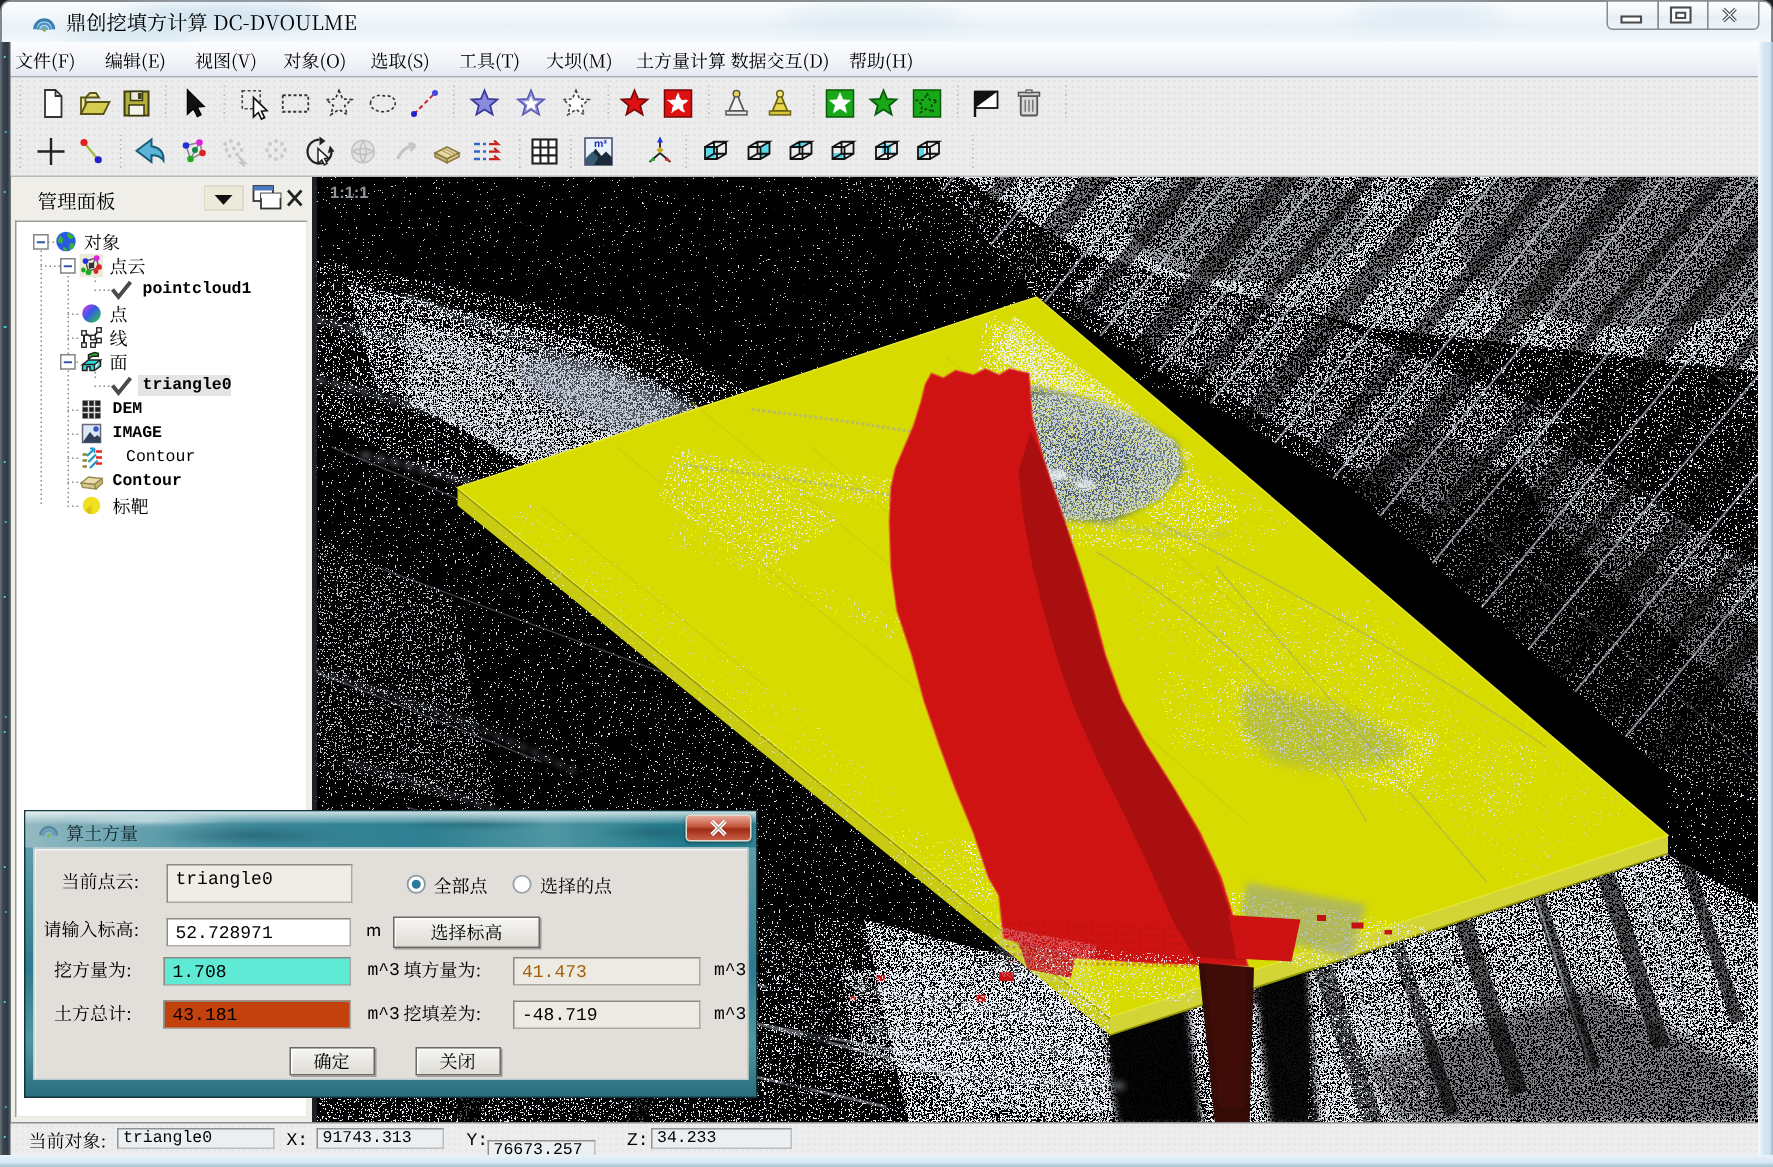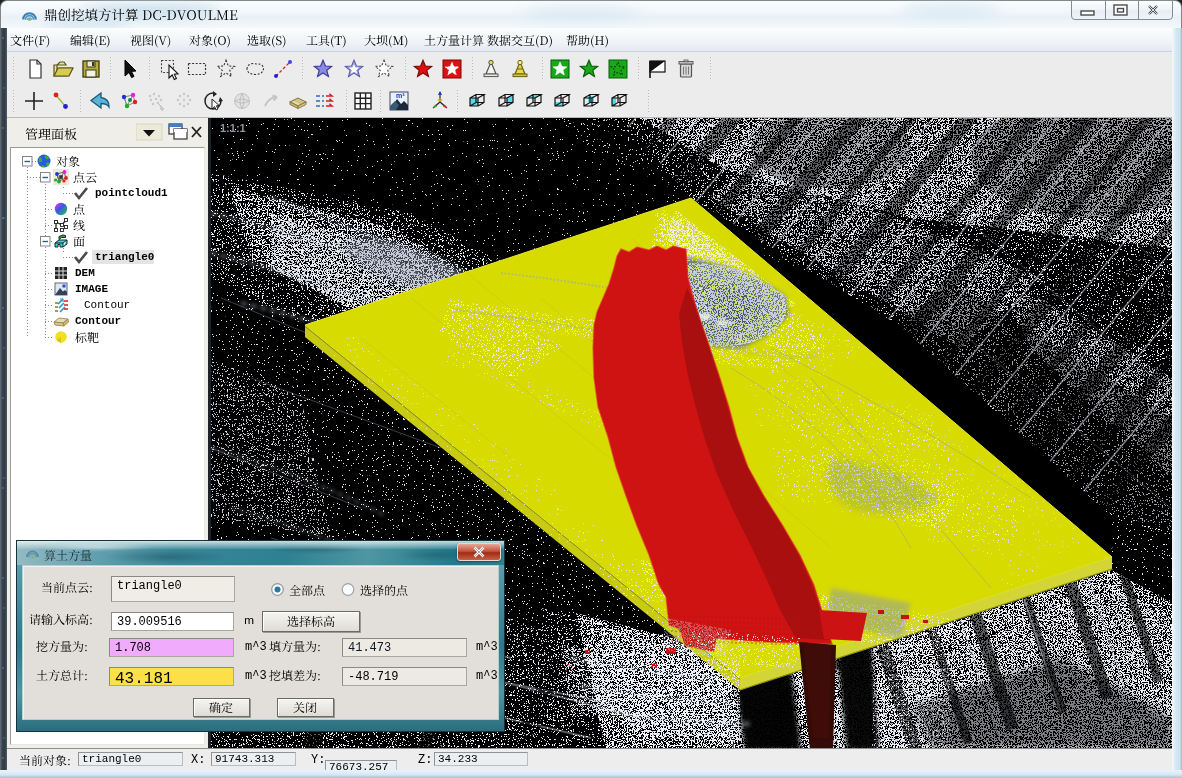--- a/index.html
+++ b/index.html
@@ -730,36 +730,36 @@
 <path d="M17.5 4.5 L26.5 13.5 M26.5 4.5 L17.5 13.5" stroke="#fff" stroke-width="2.6"></path>
 <path d="M17.5 4.5 L26.5 13.5 M26.5 4.5 L17.5 13.5" stroke="#3a0a00" stroke-width="0.7" opacity="0.5"></path>
 </svg>
 <svg style="position:absolute;left:41px;top:579px;overflow:visible" width="53" height="17" viewBox="0 -13 53 17">
       <path d="M10.5 -8.8 9.3 -9.3C8.8 -8.2 8.1 -6.9 7.6 -6.2L7.8 -6.0C8.5 -6.7 9.4 -7.7 10.0 -8.6C10.3 -8.6 10.4 -8.7 10.5 -8.8ZM1.8 -9.3 1.7 -9.2C2.4 -8.4 3.2 -7.2 3.5 -6.3C4.4 -5.6 5.0 -7.6 1.8 -9.3ZM6.8 -9.9 5.6 -10.0V-5.7H1.2L1.3 -5.3H9.3V-3.0H1.8L1.9 -2.7H9.3V-0.2H1.1L1.2 0.1H9.3V0.9H9.5C9.8 0.9 10.1 0.7 10.1 0.6V-5.2C10.4 -5.2 10.6 -5.3 10.7 -5.4L9.7 -6.2L9.2 -5.7H6.4V-9.6C6.7 -9.6 6.8 -9.7 6.8 -9.9Z M19.1 -6.4V-0.9H19.2C19.5 -0.9 19.8 -1.0 19.8 -1.1V-5.9C20.1 -6.0 20.2 -6.1 20.2 -6.3ZM21.6 -6.7V-0.2C21.6 -0.1 21.6 0.0 21.3 0.0C21.1 0.0 19.8 -0.1 19.8 -0.1V0.1C20.4 0.2 20.7 0.3 20.9 0.4C21.0 0.5 21.1 0.7 21.1 0.9C22.3 0.8 22.4 0.4 22.4 -0.2V-6.2C22.7 -6.3 22.8 -6.4 22.8 -6.5ZM15.0 -10.0 14.8 -9.9C15.4 -9.4 16.0 -8.6 16.1 -7.9C16.2 -7.9 16.3 -7.8 16.4 -7.8H12.5L12.6 -7.5H23.2C23.4 -7.5 23.5 -7.5 23.5 -7.6C23.1 -8.0 22.4 -8.6 22.4 -8.6L21.8 -7.8H19.2C19.8 -8.3 20.4 -9.0 20.8 -9.5C21.1 -9.5 21.2 -9.6 21.3 -9.7L20.0 -10.1C19.7 -9.4 19.3 -8.5 18.9 -7.8H16.5C17.1 -7.8 17.3 -9.3 15.0 -10.0ZM16.7 -5.9V-4.4H14.3V-5.9ZM13.6 -6.2V0.9H13.7C14.1 0.9 14.3 0.7 14.3 0.6V-2.2H16.7V-0.2C16.7 -0.1 16.6 0.0 16.4 0.0C16.2 0.0 15.4 -0.0 15.4 -0.0V0.1C15.8 0.2 16.0 0.3 16.1 0.4C16.3 0.5 16.3 0.7 16.3 0.9C17.3 0.8 17.4 0.5 17.4 -0.1V-5.7C17.7 -5.8 17.9 -5.9 18.0 -6.0L16.9 -6.7L16.5 -6.2H14.4L13.6 -6.6ZM16.7 -4.1V-2.5H14.3V-4.1Z M26.2 -1.9C26.2 -0.9 25.5 -0.2 24.9 0.1C24.6 0.2 24.4 0.4 24.6 0.7C24.7 1.0 25.1 1.0 25.5 0.8C26.1 0.5 26.8 -0.4 26.4 -1.9ZM28.3 -1.9 28.2 -1.8C28.4 -1.2 28.5 -0.2 28.5 0.6C29.1 1.4 30.1 -0.3 28.3 -1.9ZM30.5 -1.9 30.3 -1.9C30.8 -1.2 31.4 -0.2 31.5 0.6C32.3 1.3 33.0 -0.5 30.5 -1.9ZM32.9 -2.0 32.7 -1.9C33.5 -1.2 34.5 -0.1 34.7 0.8C35.7 1.4 36.2 -0.7 32.9 -2.0ZM26.3 -6.2V-2.2H26.4C26.8 -2.2 27.1 -2.4 27.1 -2.5V-3.0H32.9V-2.3H33.0C33.3 -2.3 33.7 -2.5 33.7 -2.6V-5.7C33.9 -5.7 34.1 -5.8 34.2 -5.9L33.2 -6.6L32.8 -6.2H30.2V-7.9H34.6C34.8 -7.9 34.9 -7.9 35.0 -8.1C34.5 -8.4 33.9 -9.0 33.9 -9.0L33.3 -8.2H30.2V-9.6C30.6 -9.7 30.7 -9.8 30.7 -10.0L29.4 -10.1V-6.2H27.2L26.3 -6.6ZM27.1 -3.3V-5.8H32.9V-3.3Z M45.2 -9.6 44.5 -8.9H37.8L37.9 -8.5H46.0C46.1 -8.5 46.3 -8.6 46.3 -8.7C45.9 -9.1 45.2 -9.6 45.2 -9.6ZM43.5 -3.7 43.4 -3.6C44.1 -2.8 44.9 -1.8 45.5 -0.9C42.6 -0.7 39.9 -0.5 38.4 -0.4C39.8 -1.6 41.4 -3.3 42.2 -4.5C42.4 -4.5 42.6 -4.6 42.6 -4.7L41.6 -5.3H47.2C47.4 -5.3 47.5 -5.3 47.6 -5.5C47.1 -5.9 46.4 -6.4 46.4 -6.4L45.8 -5.6H36.5L36.6 -5.3H41.4C40.8 -3.9 39.2 -1.6 38.0 -0.6C37.9 -0.5 37.6 -0.5 37.6 -0.5L38.0 0.6C38.1 0.6 38.2 0.5 38.3 0.4C41.3 0.0 43.8 -0.3 45.6 -0.6C45.9 -0.1 46.1 0.3 46.2 0.7C47.3 1.5 47.9 -1.0 43.5 -3.7Z M50.0 0.2C50.4 0.2 50.7 -0.2 50.7 -0.6C50.7 -1.0 50.4 -1.3 50.0 -1.3C49.5 -1.3 49.2 -1.0 49.2 -0.6C49.2 -0.2 49.5 0.2 50.0 0.2ZM50.0 -4.6C50.4 -4.6 50.7 -4.9 50.7 -5.3C50.7 -5.7 50.4 -6.0 50.0 -6.0C49.5 -6.0 49.2 -5.7 49.2 -5.3C49.2 -4.9 49.5 -4.6 50.0 -4.6Z" fill="#000"></path>
     </svg>
 <div class="abs" style="left:111px;top:576px;width:124px;height:26px;background:#efede6;border:1px solid #a8a8a0;border-top-color:#8a8a82;border-left-color:#8a8a82;font-family:'Liberation Mono',monospace;font-size:12px;color:#000;padding:2px 0 0 5px">triangle0</div>
 <svg style="position:absolute;left:29px;top:611px;overflow:visible" width="65" height="17" viewBox="0 -13 65 17">
       <path d="M1.5 -10.0 1.4 -9.9C1.9 -9.4 2.4 -8.6 2.6 -7.9C3.4 -7.4 4.0 -9.0 1.5 -10.0ZM2.9 -6.4C3.1 -6.4 3.3 -6.5 3.3 -6.6L2.5 -7.2L2.1 -6.8H0.4L0.6 -6.5H2.1V-1.2C2.1 -1.0 2.1 -0.9 1.7 -0.7L2.2 0.3C2.3 0.2 2.5 0.1 2.6 -0.2C3.4 -1.0 4.1 -1.8 4.5 -2.2L4.4 -2.3L2.9 -1.3ZM5.7 -1.8V-2.9H9.5V-1.8ZM5.7 0.6V-1.5H9.5V-0.3C9.5 -0.1 9.5 -0.1 9.3 -0.1C9.0 -0.1 8.0 -0.1 8.0 -0.1V0.0C8.5 0.1 8.7 0.2 8.9 0.3C9.0 0.5 9.1 0.7 9.1 0.9C10.2 0.8 10.3 0.4 10.3 -0.2V-4.1C10.5 -4.2 10.7 -4.3 10.8 -4.4L9.8 -5.1L9.4 -4.6H5.7L4.9 -5.0V0.9H5.0C5.4 0.9 5.7 0.7 5.7 0.6ZM9.5 -4.3V-3.2H5.7V-4.3ZM10.2 -9.3 9.7 -8.6H7.8V-9.6C8.1 -9.7 8.2 -9.8 8.2 -9.9L7.1 -10.1V-8.6H4.2L4.2 -8.3H7.1V-7.3H4.7L4.8 -6.9H7.1V-5.8H3.9L4.0 -5.4H11.2C11.4 -5.4 11.5 -5.5 11.5 -5.6C11.1 -6.0 10.5 -6.5 10.5 -6.5L9.9 -5.8H7.8V-6.9H10.5C10.7 -6.9 10.8 -7.0 10.8 -7.1C10.5 -7.4 9.9 -7.9 9.9 -7.9L9.3 -7.3H7.8V-8.3H11.0C11.1 -8.3 11.2 -8.3 11.3 -8.5C10.9 -8.8 10.2 -9.3 10.2 -9.3Z M23.2 -5.6 22.1 -5.7V-0.1C22.1 0.0 22.0 0.1 21.8 0.1C21.6 0.1 20.6 0.0 20.6 0.0V0.2C21.0 0.2 21.3 0.3 21.5 0.5C21.6 0.6 21.7 0.8 21.7 1.0C22.7 0.9 22.8 0.5 22.8 -0.1V-5.3C23.1 -5.3 23.2 -5.4 23.2 -5.6ZM20.6 -7.4 20.1 -6.8H17.9L18.0 -6.4H21.2C21.3 -6.4 21.4 -6.5 21.5 -6.6C21.1 -7.0 20.6 -7.4 20.6 -7.4ZM21.5 -5.2 20.5 -5.3V-0.9H20.6C20.8 -0.9 21.1 -1.0 21.1 -1.1V-4.9C21.4 -4.9 21.5 -5.0 21.5 -5.2ZM15.2 -9.7 14.1 -10.0C14.0 -9.5 13.8 -8.7 13.6 -7.9H12.5L12.6 -7.6H13.5C13.3 -6.6 13.0 -5.6 12.8 -4.9C12.6 -4.8 12.4 -4.8 12.3 -4.7L13.1 -4.0L13.5 -4.4H14.3V-2.3C13.5 -2.1 12.9 -1.9 12.5 -1.8L13.1 -0.8C13.2 -0.9 13.3 -1.0 13.3 -1.1L14.3 -1.6V1.0H14.4C14.8 1.0 15.1 0.8 15.1 0.7V-2.0C15.6 -2.3 16.1 -2.5 16.5 -2.7L16.5 -2.9L15.1 -2.5V-4.4H16.3C16.5 -4.4 16.6 -4.5 16.6 -4.6C16.3 -4.9 15.8 -5.3 15.8 -5.3L15.3 -4.8H15.1V-6.4C15.3 -6.4 15.4 -6.5 15.5 -6.7L14.4 -6.8V-4.8H13.5C13.8 -5.6 14.0 -6.6 14.3 -7.6H16.6C16.8 -7.6 16.9 -7.6 16.9 -7.8C16.5 -8.1 15.9 -8.5 15.9 -8.5L15.4 -7.9H14.4C14.5 -8.5 14.6 -9.0 14.7 -9.5C15.0 -9.4 15.1 -9.5 15.2 -9.7ZM20.4 -9.6 19.3 -10.2C18.5 -8.4 17.1 -6.9 15.9 -6.0L16.1 -5.8C17.4 -6.5 18.8 -7.7 19.8 -9.2C20.5 -7.9 21.7 -6.7 23.0 -6.1C23.1 -6.3 23.3 -6.5 23.6 -6.6L23.6 -6.8C22.3 -7.3 20.7 -8.3 20.0 -9.4C20.2 -9.4 20.3 -9.5 20.4 -9.6ZM17.4 -2.1V-3.4H19.0V-2.1ZM17.4 0.7V-1.7H19.0V-0.2C19.0 -0.1 19.0 -0.0 18.8 -0.0C18.6 -0.0 18.0 -0.1 18.0 -0.1V0.1C18.3 0.2 18.5 0.3 18.6 0.4C18.7 0.5 18.8 0.7 18.8 0.9C19.6 0.8 19.7 0.4 19.7 -0.1V-4.9C19.9 -5.0 20.1 -5.1 20.1 -5.1L19.2 -5.8L18.9 -5.4H17.5L16.8 -5.7V0.9H16.9C17.2 0.9 17.4 0.8 17.4 0.7ZM17.4 -3.8V-5.0H19.0V-3.8Z M29.6 -8.4 29.7 -8.1C29.0 -4.2 27.0 -1.1 24.4 0.8L24.6 1.0C27.3 -0.7 29.2 -3.3 30.1 -6.1C30.9 -3.0 32.5 -0.4 34.7 0.9C34.8 0.6 35.2 0.3 35.7 0.3L35.7 0.1C32.7 -1.3 30.7 -4.6 30.1 -8.4C30.0 -9.0 29.1 -9.6 28.1 -10.1C28.0 -9.9 27.8 -9.5 27.7 -9.4C28.5 -9.1 29.6 -8.7 29.6 -8.4Z M42.6 -4.2 41.5 -4.6C41.2 -3.3 40.6 -1.5 39.7 -0.3L39.9 -0.1C41.0 -1.2 41.8 -2.8 42.2 -4.0C42.5 -4.0 42.6 -4.1 42.6 -4.2ZM45.1 -4.5 44.9 -4.4C45.7 -3.3 46.6 -1.7 46.8 -0.4C47.7 0.4 48.3 -1.9 45.1 -4.5ZM45.9 -9.6 45.3 -8.9H41.0L41.1 -8.6H46.5C46.7 -8.6 46.8 -8.6 46.8 -8.7C46.5 -9.1 45.9 -9.6 45.9 -9.6ZM46.5 -6.8 45.9 -6.1H40.3L40.4 -5.7H43.4V-0.3C43.4 -0.1 43.3 -0.0 43.1 -0.0C42.9 -0.0 41.7 -0.1 41.7 -0.1V0.0C42.2 0.1 42.5 0.2 42.7 0.3C42.8 0.5 42.9 0.7 42.9 0.9C44.0 0.8 44.1 0.3 44.1 -0.3V-5.7H47.2C47.4 -5.7 47.5 -5.8 47.5 -5.9C47.1 -6.3 46.5 -6.8 46.5 -6.8ZM39.9 -8.0 39.4 -7.3H39.0V-9.6C39.3 -9.6 39.4 -9.7 39.4 -9.9L38.2 -10.1V-7.3H36.5L36.6 -6.9H38.0C37.7 -5.1 37.2 -3.2 36.3 -1.8L36.5 -1.6C37.2 -2.5 37.8 -3.5 38.2 -4.7V0.9H38.4C38.7 0.9 39.0 0.7 39.0 0.6V-5.5C39.4 -5.0 39.7 -4.3 39.8 -3.7C40.6 -3.1 41.3 -4.7 39.0 -5.8V-6.9H40.6C40.8 -6.9 40.9 -7.0 40.9 -7.1C40.5 -7.5 39.9 -8.0 39.9 -8.0Z M58.3 -9.4 57.7 -8.6H54.5C54.9 -8.9 54.7 -9.9 52.8 -10.2L52.7 -10.1C53.2 -9.8 53.8 -9.1 54.0 -8.6H48.7L48.8 -8.3H59.1C59.3 -8.3 59.4 -8.3 59.4 -8.5C59.0 -8.9 58.3 -9.4 58.3 -9.4ZM55.4 -1.2H52.6V-2.6H55.4ZM52.6 -0.4V-0.8H55.4V-0.3H55.5C55.8 -0.3 56.1 -0.5 56.1 -0.5V-2.5C56.4 -2.5 56.5 -2.6 56.6 -2.7L55.7 -3.4L55.3 -3.0H52.7L51.9 -3.3V-0.1H52.0C52.3 -0.1 52.6 -0.3 52.6 -0.4ZM56.1 -5.6H52.0V-7.0H56.1ZM52.0 -4.9V-5.2H56.1V-4.8H56.2C56.5 -4.8 56.9 -4.9 56.9 -5.0V-6.9C57.1 -6.9 57.3 -7.0 57.4 -7.1L56.4 -7.8L56.0 -7.3H52.1L51.2 -7.7V-4.7H51.4C51.7 -4.7 52.0 -4.9 52.0 -4.9ZM50.3 0.7V-3.9H57.9V-0.2C57.9 -0.0 57.9 0.0 57.7 0.0C57.4 0.0 56.3 -0.0 56.3 -0.0V0.1C56.8 0.2 57.1 0.3 57.3 0.4C57.4 0.5 57.5 0.7 57.5 1.0C58.6 0.9 58.7 0.5 58.7 -0.1V-3.8C59.0 -3.8 59.2 -3.9 59.2 -4.0L58.2 -4.8L57.8 -4.3H50.4L49.5 -4.7V0.9H49.6C50.0 0.9 50.3 0.8 50.3 0.7Z M62.0 0.2C62.4 0.2 62.7 -0.2 62.7 -0.6C62.7 -1.0 62.4 -1.3 62.0 -1.3C61.5 -1.3 61.2 -1.0 61.2 -0.6C61.2 -0.2 61.5 0.2 62.0 0.2ZM62.0 -4.6C62.4 -4.6 62.7 -4.9 62.7 -5.3C62.7 -5.7 62.4 -6.0 62.0 -6.0C61.5 -6.0 61.2 -5.7 61.2 -5.3C61.2 -4.9 61.5 -4.6 62.0 -4.6Z" fill="#000"></path>
     </svg>
-<div class="abs" style="left:111px;top:612px;width:123px;height:19px;background:#fff;border:1px solid #a8a8a0;border-top-color:#8a8a82;border-left-color:#8a8a82;font-family:'Liberation Mono',monospace;font-size:12px;color:#000;padding:2px 0 0 5px">39.009516</div>
+<div class="abs" style="left:111px;top:612px;width:123px;height:19px;background:#fff;border:1px solid #a8a8a0;border-top-color:#8a8a82;border-left-color:#8a8a82;font-family:'Liberation Mono',monospace;font-size:12px;color:#000;padding:2px 0 0 5px">52.728971</div>
 <svg style="position:absolute;left:244px;top:612px;overflow:visible" width="12" height="15" viewBox="0 -12 12 15">
       <path d="M1.0 0.0H2.0V-4.3C2.6 -4.9 3.1 -5.2 3.5 -5.2C4.3 -5.2 4.6 -4.8 4.6 -3.7V0.0H5.6V-4.3C6.2 -4.9 6.7 -5.2 7.1 -5.2C7.9 -5.2 8.2 -4.8 8.2 -3.7V0.0H9.3V-3.8C9.3 -5.3 8.7 -6.1 7.4 -6.1C6.7 -6.1 6.1 -5.7 5.5 -5.0C5.2 -5.7 4.7 -6.1 3.8 -6.1C3.1 -6.1 2.5 -5.7 2.0 -5.1H1.9L1.8 -6.0H1.0Z" fill="#000"></path>
     </svg>
 <svg style="position:absolute;left:36px;top:638px;overflow:visible" width="53" height="17" viewBox="0 -13 53 17">
       <path d="M7.1 -6.6C7.4 -6.6 7.5 -6.7 7.6 -6.8L6.6 -7.4C6.2 -6.7 5.1 -5.2 4.4 -4.6L4.5 -4.4C5.4 -5.0 6.5 -6.0 7.1 -6.6ZM8.6 -7.2 8.4 -7.1C9.2 -6.5 10.1 -5.5 10.4 -4.7C11.2 -4.2 11.6 -6.0 8.6 -7.2ZM6.9 -10.1 6.8 -10.0C7.2 -9.6 7.6 -8.9 7.7 -8.3C8.5 -7.7 9.2 -9.3 6.9 -10.1ZM3.6 -8.0 3.1 -7.3H2.9V-9.6C3.2 -9.6 3.3 -9.7 3.4 -9.9L2.2 -10.1V-7.3H0.5L0.6 -7.0H2.2V-4.5C1.4 -4.2 0.7 -4.0 0.3 -3.9L0.8 -2.9C0.9 -3.0 1.0 -3.1 1.0 -3.2L2.2 -3.9V-0.3C2.2 -0.1 2.1 -0.0 1.9 -0.0C1.7 -0.0 0.7 -0.1 0.7 -0.1V0.1C1.1 0.1 1.4 0.2 1.6 0.4C1.7 0.5 1.8 0.7 1.8 0.9C2.8 0.8 2.9 0.4 2.9 -0.2V-4.3L4.5 -5.2L4.4 -5.4L2.9 -4.8V-7.0H4.2C4.3 -7.0 4.5 -7.0 4.5 -7.2C4.2 -7.5 3.6 -8.0 3.6 -8.0ZM9.0 -4.5H5.0L5.1 -4.1H8.7C6.4 -2.2 4.6 -1.3 4.7 -0.4C4.8 0.4 5.4 0.7 6.8 0.7H9.3C10.7 0.7 11.5 0.5 11.5 0.1C11.5 -0.1 11.4 -0.1 11.1 -0.2L11.1 -1.6H10.9C10.8 -1.0 10.7 -0.5 10.5 -0.3C10.4 -0.1 10.3 -0.1 9.3 -0.1H6.9C6.0 -0.1 5.6 -0.2 5.5 -0.5C5.5 -1.0 6.9 -2.0 9.8 -4.0C10.1 -4.0 10.2 -4.0 10.3 -4.1L9.4 -4.9ZM5.2 -8.7 5.1 -8.7C5.1 -7.9 4.8 -7.4 4.6 -7.2C4.0 -6.7 4.5 -6.0 5.1 -6.4C5.4 -6.7 5.5 -7.2 5.4 -7.8H10.3L10.0 -6.6L10.2 -6.6C10.5 -6.8 10.9 -7.3 11.2 -7.6C11.4 -7.6 11.6 -7.7 11.7 -7.7L10.8 -8.6L10.3 -8.1H5.4C5.3 -8.3 5.3 -8.5 5.2 -8.7Z M16.9 -10.2 16.8 -10.1C17.4 -9.6 18.1 -8.7 18.2 -8.0C19.1 -7.4 19.7 -9.3 16.9 -10.2ZM22.4 -8.4 21.8 -7.6H12.5L12.6 -7.3H16.2C16.1 -3.8 15.5 -1.2 12.8 0.9L12.9 1.0C15.5 -0.4 16.5 -2.4 16.9 -4.9H20.7C20.6 -2.4 20.3 -0.6 19.9 -0.2C19.8 -0.1 19.7 -0.1 19.4 -0.1C19.2 -0.1 18.2 -0.2 17.6 -0.2L17.6 0.0C18.1 0.1 18.7 0.2 18.9 0.3C19.0 0.5 19.1 0.7 19.1 0.9C19.7 0.9 20.1 0.8 20.5 0.5C21.0 -0.1 21.4 -2.1 21.5 -4.8C21.7 -4.8 21.9 -4.9 22.0 -5.0L21.1 -5.8L20.6 -5.3H17.0C17.1 -5.9 17.1 -6.6 17.2 -7.3H23.2C23.3 -7.3 23.4 -7.3 23.5 -7.5C23.1 -7.9 22.4 -8.4 22.4 -8.4Z M24.6 -5.9 24.7 -5.5H35.1C35.2 -5.5 35.3 -5.6 35.4 -5.7C35.0 -6.1 34.4 -6.6 34.4 -6.6L33.8 -5.9ZM32.6 -7.9V-7.0H27.4V-7.9ZM32.6 -8.2H27.4V-9.0H32.6ZM26.6 -9.4V-6.1H26.7C27.0 -6.1 27.4 -6.3 27.4 -6.4V-6.7H32.6V-6.2H32.7C32.9 -6.2 33.3 -6.4 33.3 -6.5V-8.9C33.6 -9.0 33.8 -9.0 33.9 -9.1L32.9 -9.9L32.4 -9.4H27.4L26.6 -9.8ZM32.7 -3.2V-2.3H30.3V-3.2ZM32.7 -3.5H30.3V-4.4H32.7ZM27.3 -3.2H29.6V-2.3H27.3ZM27.3 -3.5V-4.4H29.6V-3.5ZM25.5 -1.0 25.6 -0.7H29.6V0.3H24.6L24.7 0.7H35.1C35.3 0.7 35.4 0.6 35.4 0.5C35.0 0.1 34.4 -0.4 34.4 -0.4L33.8 0.3H30.3V-0.7H34.3C34.5 -0.7 34.6 -0.7 34.6 -0.9C34.3 -1.2 33.7 -1.7 33.7 -1.7L33.1 -1.0H30.3V-1.9H32.7V-1.6H32.9C33.1 -1.6 33.5 -1.7 33.5 -1.8V-4.2C33.8 -4.3 34.0 -4.4 34.0 -4.5L33.0 -5.3L32.6 -4.8H27.3L26.5 -5.1V-1.3H26.6C26.9 -1.3 27.3 -1.5 27.3 -1.6V-1.9H29.6V-1.0Z M42.6 -5.0 42.4 -4.9C43.0 -4.3 43.6 -3.2 43.7 -2.3C44.6 -1.6 45.3 -3.6 42.6 -5.0ZM38.2 -9.6 38.1 -9.5C38.6 -9.0 39.3 -8.1 39.4 -7.4C40.3 -6.7 41.0 -8.6 38.2 -9.6ZM42.5 -9.6C42.8 -9.6 42.9 -9.7 42.9 -9.9L41.6 -10.0C41.6 -9.0 41.6 -7.8 41.5 -6.8H36.8L36.9 -6.4H41.4C41.1 -3.9 40.0 -1.4 36.5 0.7L36.7 0.9C40.7 -1.1 41.9 -3.8 42.3 -6.4H46.1C45.9 -3.5 45.6 -0.7 45.1 -0.3C45.0 -0.1 44.9 -0.1 44.6 -0.1C44.3 -0.1 43.1 -0.2 42.4 -0.3L42.4 -0.1C43.0 0.0 43.7 0.2 44.0 0.3C44.2 0.5 44.2 0.7 44.2 0.9C44.9 0.9 45.4 0.7 45.8 0.3C46.4 -0.3 46.7 -3.1 46.8 -6.3C47.1 -6.3 47.3 -6.4 47.4 -6.5L46.4 -7.3L45.9 -6.8H42.3C42.5 -7.7 42.5 -8.7 42.5 -9.6Z M50.0 0.2C50.4 0.2 50.7 -0.2 50.7 -0.6C50.7 -1.0 50.4 -1.3 50.0 -1.3C49.5 -1.3 49.2 -1.0 49.2 -0.6C49.2 -0.2 49.5 0.2 50.0 0.2ZM50.0 -4.6C50.4 -4.6 50.7 -4.9 50.7 -5.3C50.7 -5.7 50.4 -6.0 50.0 -6.0C49.5 -6.0 49.2 -5.7 49.2 -5.3C49.2 -4.9 49.5 -4.6 50.0 -4.6Z" fill="#000"></path>
     </svg>
-<div class="abs" style="left:109px;top:638px;width:125px;height:19px;background:#f0abfc;border:1px solid #a8a8a0;border-top-color:#8a8a82;border-left-color:#8a8a82;font-family:'Liberation Mono',monospace;font-size:12px;color:#000;padding:2px 0 0 5px">1.708</div>
+<div class="abs" style="left:109px;top:638px;width:125px;height:19px;background:#5eead4;border:1px solid #a8a8a0;border-top-color:#8a8a82;border-left-color:#8a8a82;font-family:'Liberation Mono',monospace;font-size:12px;color:#000;padding:2px 0 0 5px">1.708</div>
 <svg style="position:absolute;left:269px;top:638px;overflow:visible" width="53" height="17" viewBox="0 -13 53 17">
       <path d="M7.1 -0.8 6.0 -1.4C5.4 -0.8 4.0 0.2 2.9 0.8L2.9 1.0C4.3 0.6 5.7 -0.1 6.6 -0.7C6.9 -0.7 7.0 -0.7 7.1 -0.8ZM8.4 -1.3 8.3 -1.1C9.5 -0.5 10.3 0.2 10.7 0.8C11.5 1.5 12.8 -0.2 8.4 -1.3ZM10.6 -9.4 10.0 -8.7H8.0L8.1 -9.6C8.4 -9.6 8.5 -9.8 8.6 -9.9L7.4 -10.1L7.3 -8.7H4.0L4.1 -8.4H7.2L7.2 -7.4H6.0L5.1 -7.8V-2.0H3.3L3.4 -1.6H11.3C11.5 -1.6 11.6 -1.7 11.6 -1.8C11.3 -2.1 10.7 -2.6 10.7 -2.6L10.3 -2.0V-6.9C10.6 -6.9 10.8 -7.0 10.8 -7.1L9.8 -7.9L9.4 -7.4H7.8L8.0 -8.4H11.3C11.4 -8.4 11.6 -8.4 11.6 -8.6C11.2 -8.9 10.6 -9.4 10.6 -9.4ZM5.8 -2.0V-3.0H9.5V-2.0ZM5.8 -3.3V-4.3H9.5V-3.3ZM5.8 -4.7V-5.6H9.5V-4.7ZM5.8 -6.0V-7.0H9.5V-6.0ZM3.7 -7.3 3.2 -6.6H2.8V-9.3C3.1 -9.4 3.2 -9.5 3.2 -9.6L2.0 -9.8V-6.6H0.5L0.6 -6.3H2.0V-2.3C1.3 -2.1 0.8 -1.9 0.5 -1.8L1.0 -0.8C1.2 -0.9 1.2 -1.0 1.3 -1.2C2.8 -1.9 3.9 -2.6 4.7 -3.0L4.6 -3.2L2.8 -2.6V-6.3H4.3C4.5 -6.3 4.6 -6.4 4.6 -6.5C4.3 -6.8 3.7 -7.3 3.7 -7.3Z M16.9 -10.2 16.8 -10.1C17.4 -9.6 18.1 -8.7 18.2 -8.0C19.1 -7.4 19.7 -9.3 16.9 -10.2ZM22.4 -8.4 21.8 -7.6H12.5L12.6 -7.3H16.2C16.1 -3.8 15.5 -1.2 12.8 0.9L12.9 1.0C15.5 -0.4 16.5 -2.4 16.9 -4.9H20.7C20.6 -2.4 20.3 -0.6 19.9 -0.2C19.8 -0.1 19.7 -0.1 19.4 -0.1C19.2 -0.1 18.2 -0.2 17.6 -0.2L17.6 0.0C18.1 0.1 18.7 0.2 18.9 0.3C19.0 0.5 19.1 0.7 19.1 0.9C19.7 0.9 20.1 0.8 20.5 0.5C21.0 -0.1 21.4 -2.1 21.5 -4.8C21.7 -4.8 21.9 -4.9 22.0 -5.0L21.1 -5.8L20.6 -5.3H17.0C17.1 -5.9 17.1 -6.6 17.2 -7.3H23.2C23.3 -7.3 23.4 -7.3 23.5 -7.5C23.1 -7.9 22.4 -8.4 22.4 -8.4Z M24.6 -5.9 24.7 -5.5H35.1C35.2 -5.5 35.3 -5.6 35.4 -5.7C35.0 -6.1 34.4 -6.6 34.4 -6.6L33.8 -5.9ZM32.6 -7.9V-7.0H27.4V-7.9ZM32.6 -8.2H27.4V-9.0H32.6ZM26.6 -9.4V-6.1H26.7C27.0 -6.1 27.4 -6.3 27.4 -6.4V-6.7H32.6V-6.2H32.7C32.9 -6.2 33.3 -6.4 33.3 -6.5V-8.9C33.6 -9.0 33.8 -9.0 33.9 -9.1L32.9 -9.9L32.4 -9.4H27.4L26.6 -9.8ZM32.7 -3.2V-2.3H30.3V-3.2ZM32.7 -3.5H30.3V-4.4H32.7ZM27.3 -3.2H29.6V-2.3H27.3ZM27.3 -3.5V-4.4H29.6V-3.5ZM25.5 -1.0 25.6 -0.7H29.6V0.3H24.6L24.7 0.7H35.1C35.3 0.7 35.4 0.6 35.4 0.5C35.0 0.1 34.4 -0.4 34.4 -0.4L33.8 0.3H30.3V-0.7H34.3C34.5 -0.7 34.6 -0.7 34.6 -0.9C34.3 -1.2 33.7 -1.7 33.7 -1.7L33.1 -1.0H30.3V-1.9H32.7V-1.6H32.9C33.1 -1.6 33.5 -1.7 33.5 -1.8V-4.2C33.8 -4.3 34.0 -4.4 34.0 -4.5L33.0 -5.3L32.6 -4.8H27.3L26.5 -5.1V-1.3H26.6C26.9 -1.3 27.3 -1.5 27.3 -1.6V-1.9H29.6V-1.0Z M42.6 -5.0 42.4 -4.9C43.0 -4.3 43.6 -3.2 43.7 -2.3C44.6 -1.6 45.3 -3.6 42.6 -5.0ZM38.2 -9.6 38.1 -9.5C38.6 -9.0 39.3 -8.1 39.4 -7.4C40.3 -6.7 41.0 -8.6 38.2 -9.6ZM42.5 -9.6C42.8 -9.6 42.9 -9.7 42.9 -9.9L41.6 -10.0C41.6 -9.0 41.6 -7.8 41.5 -6.8H36.8L36.9 -6.4H41.4C41.1 -3.9 40.0 -1.4 36.5 0.7L36.7 0.9C40.7 -1.1 41.9 -3.8 42.3 -6.4H46.1C45.9 -3.5 45.6 -0.7 45.1 -0.3C45.0 -0.1 44.9 -0.1 44.6 -0.1C44.3 -0.1 43.1 -0.2 42.4 -0.3L42.4 -0.1C43.0 0.0 43.7 0.2 44.0 0.3C44.2 0.5 44.2 0.7 44.2 0.9C44.9 0.9 45.4 0.7 45.8 0.3C46.4 -0.3 46.7 -3.1 46.8 -6.3C47.1 -6.3 47.3 -6.4 47.4 -6.5L46.4 -7.3L45.9 -6.8H42.3C42.5 -7.7 42.5 -8.7 42.5 -9.6Z M50.0 0.2C50.4 0.2 50.7 -0.2 50.7 -0.6C50.7 -1.0 50.4 -1.3 50.0 -1.3C49.5 -1.3 49.2 -1.0 49.2 -0.6C49.2 -0.2 49.5 0.2 50.0 0.2ZM50.0 -4.6C50.4 -4.6 50.7 -4.9 50.7 -5.3C50.7 -5.7 50.4 -6.0 50.0 -6.0C49.5 -6.0 49.2 -5.7 49.2 -5.3C49.2 -4.9 49.5 -4.6 50.0 -4.6Z" fill="#000"></path>
     </svg>
-<div class="abs" style="left:342px;top:638px;width:125px;height:19px;background:#eceae2;border:1px solid #a8a8a0;border-top-color:#8a8a82;border-left-color:#8a8a82;font-family:'Liberation Mono',monospace;font-size:12px;color:#0f172a;padding:2px 0 0 5px">41.473</div>
+<div class="abs" style="left:342px;top:638px;width:125px;height:19px;background:#eceae2;border:1px solid #a8a8a0;border-top-color:#8a8a82;border-left-color:#8a8a82;font-family:'Liberation Mono',monospace;font-size:12px;color:#a16207;padding:2px 0 0 5px">41.473</div>
 <svg style="position:absolute;left:36px;top:667px;overflow:visible" width="53" height="17" viewBox="0 -13 53 17">
       <path d="M1.2 -5.9 1.3 -5.5H5.6V-0.0H0.5L0.6 0.3H11.2C11.4 0.3 11.5 0.3 11.5 0.1C11.1 -0.3 10.4 -0.8 10.4 -0.8L9.7 -0.0H6.4V-5.5H10.5C10.7 -5.5 10.8 -5.6 10.8 -5.7C10.4 -6.1 9.7 -6.6 9.7 -6.6L9.1 -5.9H6.4V-9.6C6.7 -9.6 6.8 -9.7 6.8 -9.9L5.6 -10.0V-5.9Z M16.9 -10.2 16.8 -10.1C17.4 -9.6 18.1 -8.7 18.2 -8.0C19.1 -7.4 19.7 -9.3 16.9 -10.2ZM22.4 -8.4 21.8 -7.6H12.5L12.6 -7.3H16.2C16.1 -3.8 15.5 -1.2 12.8 0.9L12.9 1.0C15.5 -0.4 16.5 -2.4 16.9 -4.9H20.7C20.6 -2.4 20.3 -0.6 19.9 -0.2C19.8 -0.1 19.7 -0.1 19.4 -0.1C19.2 -0.1 18.2 -0.2 17.6 -0.2L17.6 0.0C18.1 0.1 18.7 0.2 18.9 0.3C19.0 0.5 19.1 0.7 19.1 0.9C19.7 0.9 20.1 0.8 20.5 0.5C21.0 -0.1 21.4 -2.1 21.5 -4.8C21.7 -4.8 21.9 -4.9 22.0 -5.0L21.1 -5.8L20.6 -5.3H17.0C17.1 -5.9 17.1 -6.6 17.2 -7.3H23.2C23.3 -7.3 23.4 -7.3 23.5 -7.5C23.1 -7.9 22.4 -8.4 22.4 -8.4Z M27.1 -10.0 27.0 -9.9C27.5 -9.4 28.2 -8.6 28.4 -8.0C29.2 -7.4 29.8 -9.1 27.1 -10.0ZM28.5 -2.9 27.3 -3.1V-0.2C27.3 0.5 27.6 0.6 28.7 0.6H30.4C32.8 0.6 33.2 0.5 33.2 0.1C33.2 -0.0 33.1 -0.1 32.8 -0.2L32.8 -1.6H32.7C32.5 -1.0 32.4 -0.4 32.3 -0.3C32.2 -0.1 32.2 -0.1 32.0 -0.1C31.8 -0.1 31.2 -0.1 30.4 -0.1H28.8C28.2 -0.1 28.1 -0.1 28.1 -0.3V-2.7C28.3 -2.7 28.5 -2.8 28.5 -2.9ZM26.1 -2.7 25.9 -2.7C25.9 -1.8 25.4 -0.9 24.9 -0.6C24.6 -0.4 24.5 -0.2 24.6 0.0C24.8 0.3 25.2 0.2 25.5 -0.0C25.9 -0.4 26.4 -1.3 26.1 -2.7ZM33.3 -2.7 33.1 -2.7C33.7 -2.0 34.4 -1.0 34.6 -0.2C35.4 0.5 36.0 -1.4 33.3 -2.7ZM29.5 -3.5 29.3 -3.4C29.9 -2.9 30.6 -2.0 30.6 -1.3C31.4 -0.7 32.0 -2.5 29.5 -3.5ZM27.1 -3.6V-4.1H32.9V-3.4H33.0C33.2 -3.4 33.6 -3.6 33.6 -3.7V-7.2C33.8 -7.3 34.0 -7.3 34.1 -7.4L33.2 -8.1L32.7 -7.7H31.1C31.7 -8.2 32.3 -8.9 32.7 -9.5C33.0 -9.4 33.2 -9.5 33.2 -9.6L32.0 -10.1C31.7 -9.4 31.2 -8.4 30.7 -7.7H27.2L26.3 -8.1V-3.3H26.5C26.8 -3.3 27.1 -3.5 27.1 -3.6ZM32.9 -7.3V-4.4H27.1V-7.3Z M37.8 -10.0 37.7 -9.9C38.3 -9.3 39.1 -8.4 39.3 -7.6C40.2 -7.1 40.7 -8.9 37.8 -10.0ZM39.2 -6.3C39.4 -6.4 39.6 -6.5 39.6 -6.6L38.8 -7.2L38.4 -6.8H36.5L36.6 -6.5H38.4V-1.2C38.4 -1.0 38.4 -0.9 38.0 -0.7L38.5 0.2C38.6 0.2 38.8 0.1 38.8 -0.1C39.9 -0.9 40.9 -1.8 41.4 -2.2L41.3 -2.3C40.5 -1.9 39.8 -1.5 39.2 -1.2ZM44.6 -9.9 43.4 -10.0V-5.8H40.2L40.3 -5.4H43.4V0.9H43.5C43.8 0.9 44.2 0.7 44.2 0.6V-5.4H47.2C47.4 -5.4 47.5 -5.5 47.6 -5.6C47.2 -6.0 46.5 -6.5 46.5 -6.5L45.9 -5.8H44.2V-9.6C44.5 -9.6 44.6 -9.7 44.6 -9.9Z M50.0 0.2C50.4 0.2 50.7 -0.2 50.7 -0.6C50.7 -1.0 50.4 -1.3 50.0 -1.3C49.5 -1.3 49.2 -1.0 49.2 -0.6C49.2 -0.2 49.5 0.2 50.0 0.2ZM50.0 -4.6C50.4 -4.6 50.7 -4.9 50.7 -5.3C50.7 -5.7 50.4 -6.0 50.0 -6.0C49.5 -6.0 49.2 -5.7 49.2 -5.3C49.2 -4.9 49.5 -4.6 50.0 -4.6Z" fill="#000"></path>
     </svg>
-<div class="abs" style="left:109px;top:667px;width:125px;height:19px;background:#fde047;border:1px solid #a8a8a0;border-top-color:#8a8a82;border-left-color:#8a8a82;font-family:'Liberation Mono',monospace;font-size:16px;color:#000;padding:2px 0 0 5px">43.181</div>
+<div class="abs" style="left:109px;top:667px;width:125px;height:19px;background:#c2410c;border:1px solid #a8a8a0;border-top-color:#8a8a82;border-left-color:#8a8a82;font-family:'Liberation Mono',monospace;font-size:12px;color:#000;padding:2px 0 0 5px">43.181</div>
 <svg style="position:absolute;left:269px;top:667px;overflow:visible" width="53" height="17" viewBox="0 -13 53 17">
       <path d="M7.1 -6.6C7.4 -6.6 7.5 -6.7 7.6 -6.8L6.6 -7.4C6.2 -6.7 5.1 -5.2 4.4 -4.6L4.5 -4.4C5.4 -5.0 6.5 -6.0 7.1 -6.6ZM8.6 -7.2 8.4 -7.1C9.2 -6.5 10.1 -5.5 10.4 -4.7C11.2 -4.2 11.6 -6.0 8.6 -7.2ZM6.9 -10.1 6.8 -10.0C7.2 -9.6 7.6 -8.9 7.7 -8.3C8.5 -7.7 9.2 -9.3 6.9 -10.1ZM3.6 -8.0 3.1 -7.3H2.9V-9.6C3.2 -9.6 3.3 -9.7 3.4 -9.9L2.2 -10.1V-7.3H0.5L0.6 -7.0H2.2V-4.5C1.4 -4.2 0.7 -4.0 0.3 -3.9L0.8 -2.9C0.9 -3.0 1.0 -3.1 1.0 -3.2L2.2 -3.9V-0.3C2.2 -0.1 2.1 -0.0 1.9 -0.0C1.7 -0.0 0.7 -0.1 0.7 -0.1V0.1C1.1 0.1 1.4 0.2 1.6 0.4C1.7 0.5 1.8 0.7 1.8 0.9C2.8 0.8 2.9 0.4 2.9 -0.2V-4.3L4.5 -5.2L4.4 -5.4L2.9 -4.8V-7.0H4.2C4.3 -7.0 4.5 -7.0 4.5 -7.2C4.2 -7.5 3.6 -8.0 3.6 -8.0ZM9.0 -4.5H5.0L5.1 -4.1H8.7C6.4 -2.2 4.6 -1.3 4.7 -0.4C4.8 0.4 5.4 0.7 6.8 0.7H9.3C10.7 0.7 11.5 0.5 11.5 0.1C11.5 -0.1 11.4 -0.1 11.1 -0.2L11.1 -1.6H10.9C10.8 -1.0 10.7 -0.5 10.5 -0.3C10.4 -0.1 10.3 -0.1 9.3 -0.1H6.9C6.0 -0.1 5.6 -0.2 5.5 -0.5C5.5 -1.0 6.9 -2.0 9.8 -4.0C10.1 -4.0 10.2 -4.0 10.3 -4.1L9.4 -4.9ZM5.2 -8.7 5.1 -8.7C5.1 -7.9 4.8 -7.4 4.6 -7.2C4.0 -6.7 4.5 -6.0 5.1 -6.4C5.4 -6.7 5.5 -7.2 5.4 -7.8H10.3L10.0 -6.6L10.2 -6.6C10.5 -6.8 10.9 -7.3 11.2 -7.6C11.4 -7.6 11.6 -7.7 11.7 -7.7L10.8 -8.6L10.3 -8.1H5.4C5.3 -8.3 5.3 -8.5 5.2 -8.7Z M19.1 -0.8 18.0 -1.4C17.4 -0.8 16.0 0.2 14.9 0.8L14.9 1.0C16.3 0.6 17.7 -0.1 18.6 -0.7C18.9 -0.7 19.0 -0.7 19.1 -0.8ZM20.4 -1.3 20.3 -1.1C21.5 -0.5 22.3 0.2 22.7 0.8C23.5 1.5 24.8 -0.2 20.4 -1.3ZM22.6 -9.4 22.0 -8.7H20.0L20.1 -9.6C20.4 -9.6 20.5 -9.8 20.6 -9.9L19.4 -10.1L19.3 -8.7H16.0L16.1 -8.4H19.2L19.2 -7.4H18.0L17.1 -7.8V-2.0H15.3L15.4 -1.6H23.3C23.5 -1.6 23.6 -1.7 23.6 -1.8C23.3 -2.1 22.7 -2.6 22.7 -2.6L22.3 -2.0V-6.9C22.6 -6.9 22.8 -7.0 22.8 -7.1L21.8 -7.9L21.4 -7.4H19.8L20.0 -8.4H23.3C23.4 -8.4 23.6 -8.4 23.6 -8.6C23.2 -8.9 22.6 -9.4 22.6 -9.4ZM17.8 -2.0V-3.0H21.5V-2.0ZM17.8 -3.3V-4.3H21.5V-3.3ZM17.8 -4.7V-5.6H21.5V-4.7ZM17.8 -6.0V-7.0H21.5V-6.0ZM15.7 -7.3 15.2 -6.6H14.8V-9.3C15.1 -9.4 15.2 -9.5 15.2 -9.6L14.0 -9.8V-6.6H12.5L12.6 -6.3H14.0V-2.3C13.3 -2.1 12.8 -1.9 12.5 -1.8L13.0 -0.8C13.2 -0.9 13.2 -1.0 13.3 -1.2C14.8 -1.9 15.9 -2.6 16.7 -3.0L16.6 -3.2L14.8 -2.6V-6.3H16.3C16.5 -6.3 16.6 -6.4 16.6 -6.5C16.3 -6.8 15.7 -7.3 15.7 -7.3Z M27.4 -10.1 27.3 -10.0C27.7 -9.6 28.3 -8.9 28.4 -8.3C29.2 -7.8 29.9 -9.5 27.4 -10.1ZM34.4 -5.3 33.8 -4.6H29.3C29.5 -5.1 29.7 -5.6 29.8 -6.1H34.2C34.3 -6.1 34.4 -6.2 34.5 -6.3C34.1 -6.6 33.5 -7.1 33.5 -7.1L32.9 -6.4H29.9C30.0 -6.9 30.1 -7.3 30.2 -7.8V-7.8H34.9C35.1 -7.8 35.2 -7.9 35.2 -8.0C34.8 -8.4 34.2 -8.8 34.2 -8.8L33.6 -8.2H31.2C31.7 -8.6 32.3 -9.1 32.6 -9.5C32.9 -9.5 33.0 -9.6 33.1 -9.7L31.8 -10.1C31.6 -9.5 31.2 -8.7 30.9 -8.2H25.1L25.2 -7.8H29.3C29.2 -7.3 29.1 -6.9 29.0 -6.4H25.7L25.8 -6.1H28.9C28.8 -5.6 28.6 -5.1 28.4 -4.6H24.6L24.7 -4.2H28.2C27.4 -2.5 26.2 -1.1 24.6 0.0L24.7 0.2C26.1 -0.6 27.2 -1.5 28.1 -2.6L28.1 -2.4H30.4V0.0H26.3L26.4 0.4H35.1C35.3 0.4 35.4 0.3 35.4 0.2C35.0 -0.2 34.4 -0.7 34.4 -0.7L33.8 0.0H31.2V-2.4H33.9C34.1 -2.4 34.2 -2.5 34.2 -2.6C33.8 -3.0 33.2 -3.5 33.2 -3.5L32.7 -2.8H28.2C28.6 -3.2 28.8 -3.7 29.1 -4.2H35.1C35.3 -4.2 35.4 -4.3 35.4 -4.4C35.0 -4.8 34.4 -5.3 34.4 -5.3Z M42.6 -5.0 42.4 -4.9C43.0 -4.3 43.6 -3.2 43.7 -2.3C44.6 -1.6 45.3 -3.6 42.6 -5.0ZM38.2 -9.6 38.1 -9.5C38.6 -9.0 39.3 -8.1 39.4 -7.4C40.3 -6.7 41.0 -8.6 38.2 -9.6ZM42.5 -9.6C42.8 -9.6 42.9 -9.7 42.9 -9.9L41.6 -10.0C41.6 -9.0 41.6 -7.8 41.5 -6.8H36.8L36.9 -6.4H41.4C41.1 -3.9 40.0 -1.4 36.5 0.7L36.7 0.9C40.7 -1.1 41.9 -3.8 42.3 -6.4H46.1C45.9 -3.5 45.6 -0.7 45.1 -0.3C45.0 -0.1 44.9 -0.1 44.6 -0.1C44.3 -0.1 43.1 -0.2 42.4 -0.3L42.4 -0.1C43.0 0.0 43.7 0.2 44.0 0.3C44.2 0.5 44.2 0.7 44.2 0.9C44.9 0.9 45.4 0.7 45.8 0.3C46.4 -0.3 46.7 -3.1 46.8 -6.3C47.1 -6.3 47.3 -6.4 47.4 -6.5L46.4 -7.3L45.9 -6.8H42.3C42.5 -7.7 42.5 -8.7 42.5 -9.6Z M50.0 0.2C50.4 0.2 50.7 -0.2 50.7 -0.6C50.7 -1.0 50.4 -1.3 50.0 -1.3C49.5 -1.3 49.2 -1.0 49.2 -0.6C49.2 -0.2 49.5 0.2 50.0 0.2ZM50.0 -4.6C50.4 -4.6 50.7 -4.9 50.7 -5.3C50.7 -5.7 50.4 -6.0 50.0 -6.0C49.5 -6.0 49.2 -5.7 49.2 -5.3C49.2 -4.9 49.5 -4.6 50.0 -4.6Z" fill="#000"></path>
     </svg>
 <div class="abs" style="left:342px;top:667px;width:125px;height:19px;background:#eceae2;border:1px solid #a8a8a0;border-top-color:#8a8a82;border-left-color:#8a8a82;font-family:'Liberation Mono',monospace;font-size:12px;color:#000;padding:2px 0 0 5px">-48.719</div>
 <div class="abs" style="left:245px;top:640px;font-family:'Liberation Mono',monospace;font-size:12px;color:#000">m^3</div>
 <div class="abs" style="left:476px;top:640px;font-family:'Liberation Mono',monospace;font-size:12px;color:#000">m^3</div>
 <div class="abs" style="left:245px;top:669px;font-family:'Liberation Mono',monospace;font-size:12px;color:#000">m^3</div>
 <div class="abs" style="left:476px;top:669px;font-family:'Liberation Mono',monospace;font-size:12px;color:#000">m^3</div>
 <svg class="abs" style="left:271px;top:583px" width="140" height="14" viewBox="0 0 140 14">
 <circle cx="6.5" cy="6.5" r="5.8" fill="#fff" stroke="#8a9aa2" stroke-width="1.2"></circle>

